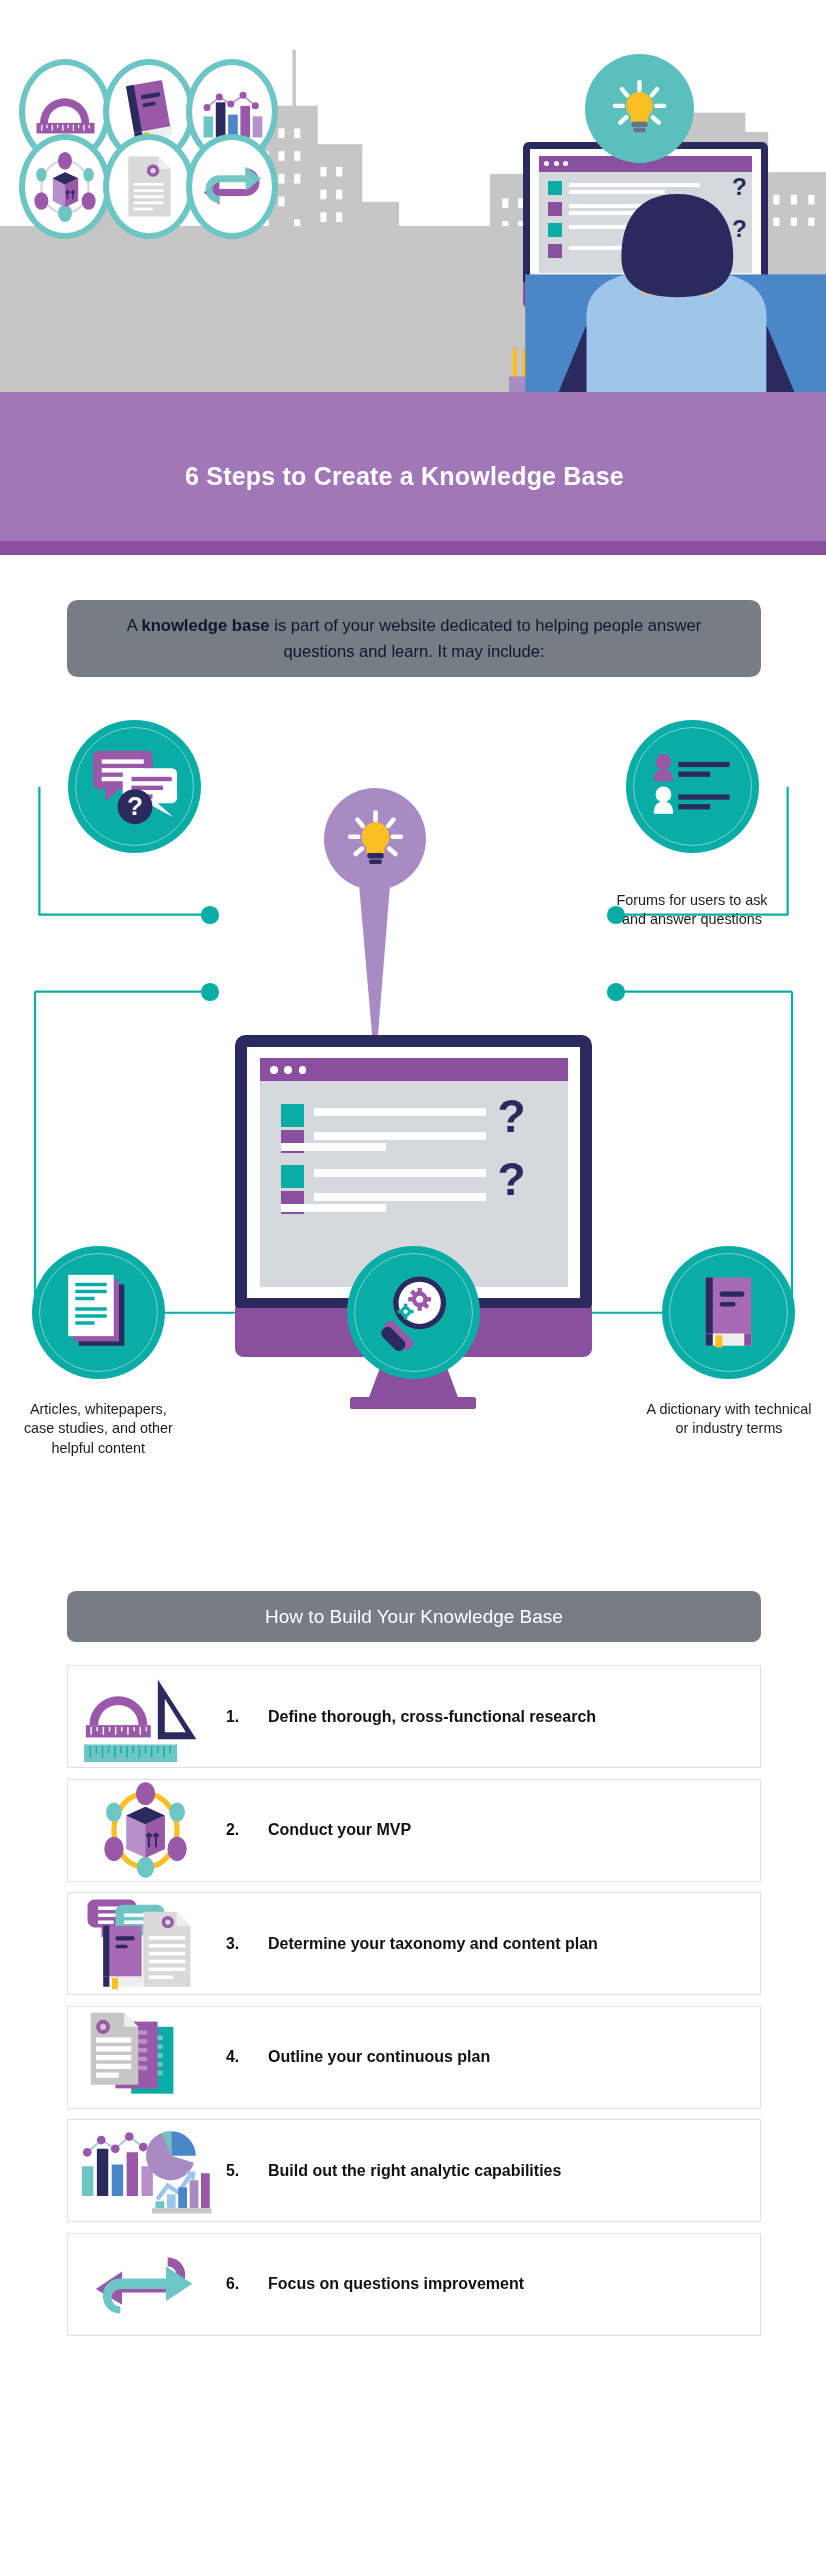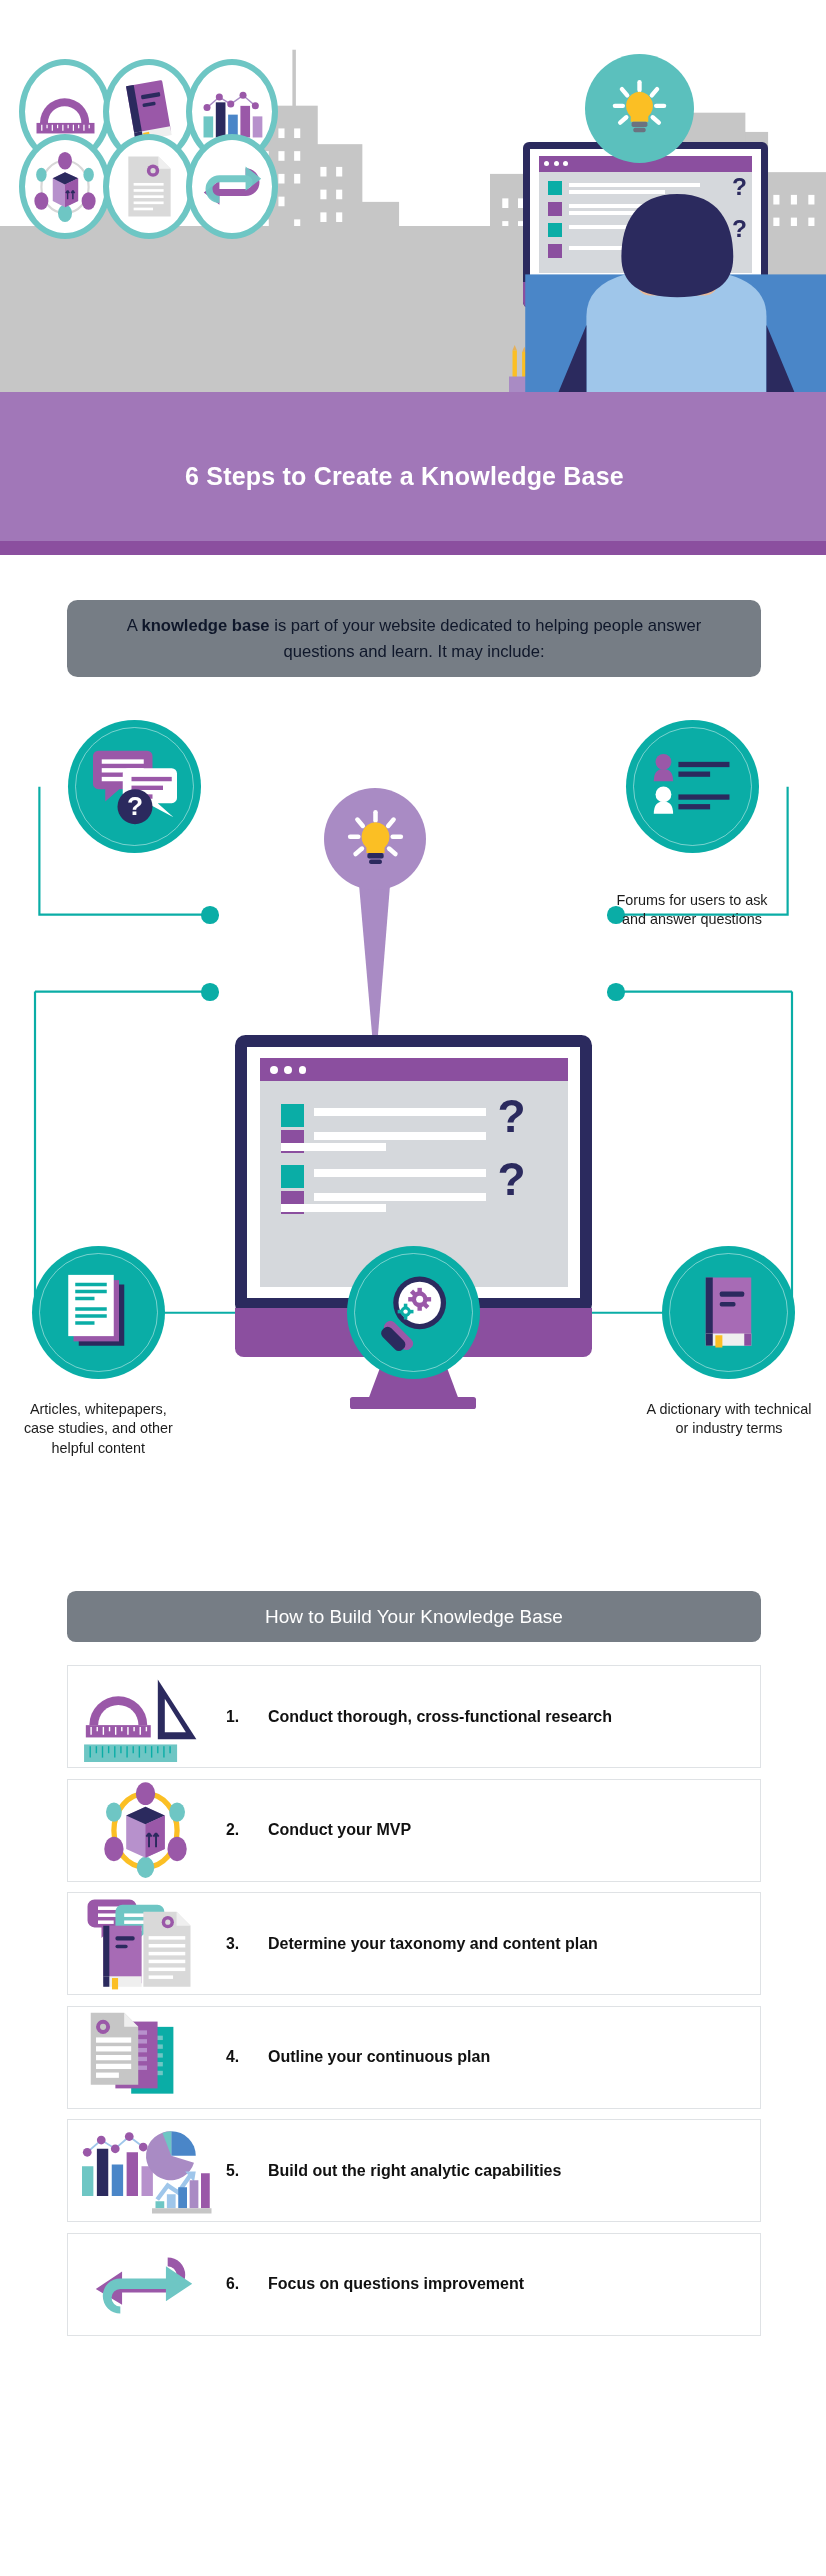--- a/index.html
+++ b/index.html
@@ -580,21 +580,21 @@
           <line x1="63" y1="80" x2="63" y2="93"></line>
             <line x1="70" y1="80" x2="70" y2="88"></line>
           <line x1="77" y1="80" x2="77" y2="93"></line>
             <line x1="84" y1="80" x2="84" y2="88"></line>
           <line x1="91" y1="80" x2="91" y2="93"></line>
             <line x1="98" y1="80" x2="98" y2="88"></line>
         </g>
       </svg>
     </div>
     <div class="step-num">1.</div>
-    <div class="step-txt">Conduct thorough, cross-functional research</div>
+    <div class="step-txt">Define thorough, cross-functional research</div>
   </div>
 
   <div class="step">
     <div class="step-art">
       <svg style="position:absolute; left:30px; top:5.3px;" width="95" height="93" viewBox="0 0 108 106">
         <ellipse cx="54" cy="53" rx="36" ry="42" fill="none" stroke="#fbbf24" stroke-width="6"></ellipse>
         <ellipse cx="54" cy="11" rx="11" ry="13" fill="#9a58a8"></ellipse>
         <ellipse cx="54" cy="95" rx="10" ry="12" fill="#6ec6c4"></ellipse>
         <ellipse cx="18" cy="32" rx="9" ry="11" fill="#6ec6c4"></ellipse>
         <ellipse cx="90" cy="32" rx="9" ry="11" fill="#6ec6c4"></ellipse>

